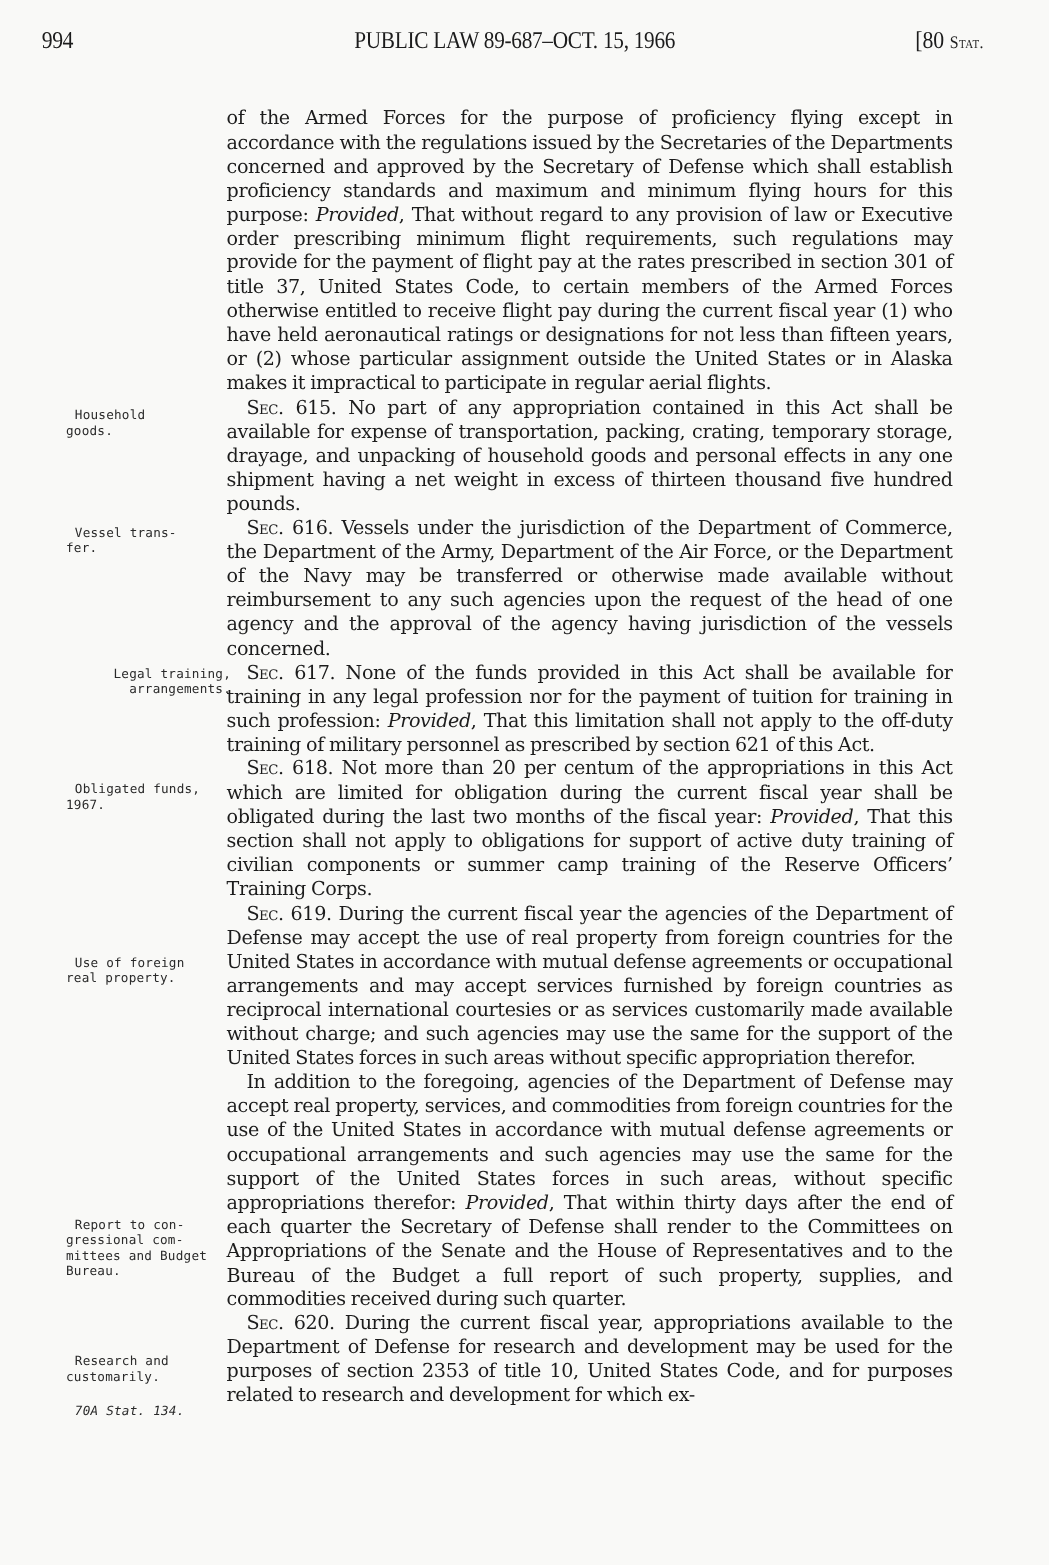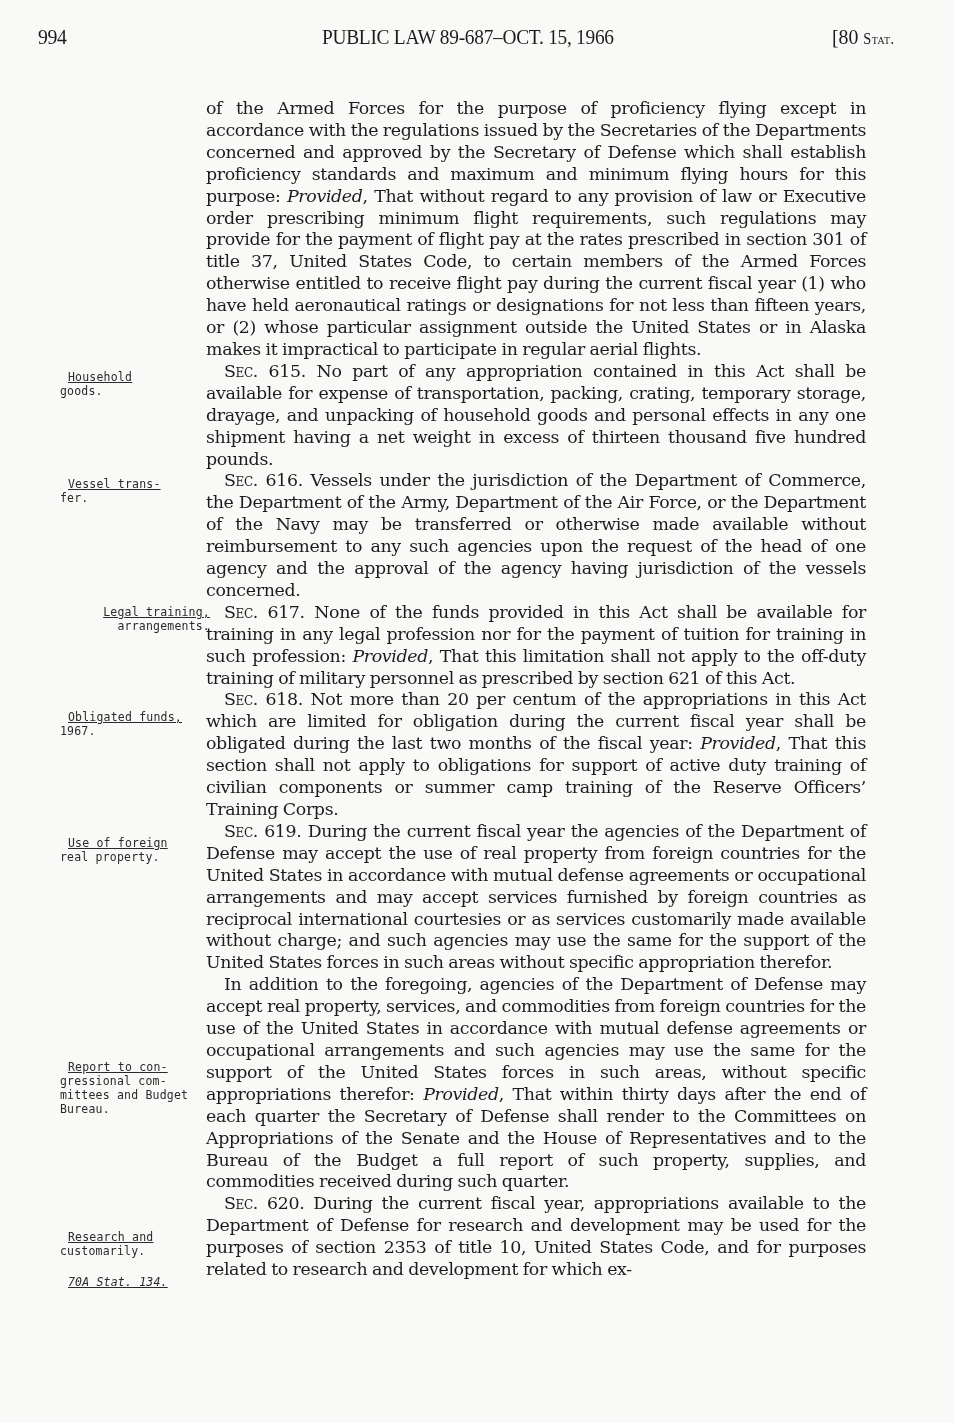--- a/index.html
+++ b/index.html
@@ -31,21 +31,21 @@
     .sc { font-variant: small-caps; }
     .body-text em { font-style: italic; }
 
     .margin-note {
       position: absolute; left: 60px; width: 150px;
       font-family: "DejaVu Sans Mono", "Liberation Mono", monospace;
       font-size: 11.5px; line-height: 14px;
       color: #2a2a2a;
       letter-spacing: 0.2px;
     }
-    .margin-note .first { padding-left: 8px; text-decoration: underline; }
+    .margin-note .first { padding-left: 8px; }
   </style>
 </head>
 <body>
 
 <div class="header">
   <span class="page-num">994</span>
   <span class="running-title">PUBLIC LAW 89-687–OCT. 15, 1966</span>
   <span class="stat-ref"><span>[80 </span><span class="sc">Stat.</span></span>
 </div>
 
@@ -58,25 +58,25 @@
   <div>fer.</div>
 </div>
 <div class="margin-note" style="top:605px;text-align:right;">
   <div class="first">Legal training,</div>
   <div>arrangements.</div>
 </div>
 <div class="margin-note" style="top:710px;">
   <div class="first">Obligated funds,</div>
   <div>1967.</div>
 </div>
-<div class="margin-note" style="top:836px;">
+<div class="margin-note" style="top:868px;">
   <div class="first">Use of foreign</div>
   <div>real property.</div>
 </div>
-<div class="margin-note" style="top:1060px;">
+<div class="margin-note" style="top:1106px;">
   <div class="first">Report to con-</div>
   <div>gressional com-</div>
   <div>mittees and Budget</div>
   <div>Bureau.</div>
 </div>
 <div class="margin-note" style="top:1230px;">
   <div class="first">Research and</div>
   <div>customarily.</div>
 </div>
 <div class="margin-note" style="top:1275px; font-style:italic;">

